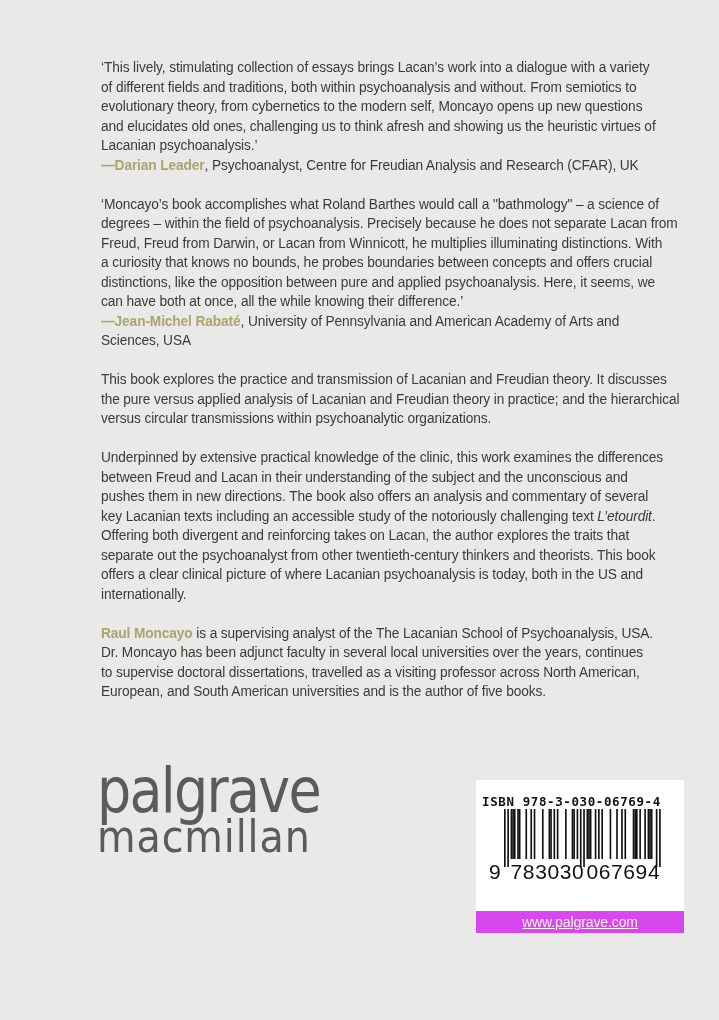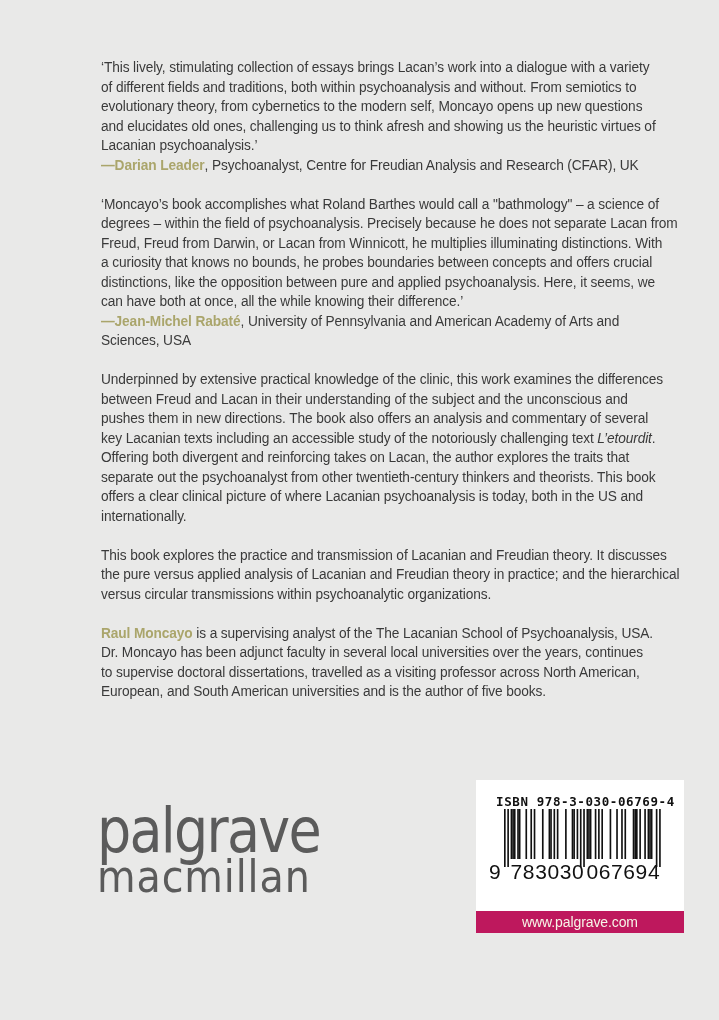--- a/index.html
+++ b/index.html
@@ -38,21 +38,20 @@
     }
     .ital {
       font-style: italic;
     }
     .logo {
       position: absolute;
       left: 97px;
       top: 760px;
       color: #5b5b5b;
       font-family: "DejaVu Sans", sans-serif;
-      margin-top: 40px;
     }
     .logo-top {
       font-size: 62px;
       line-height: 62px;
       letter-spacing: -2px;
       font-weight: normal;
       transform: scaleX(0.87) scaleY(1.0);
       transform-origin: left top;
       white-space: nowrap;
     }
@@ -68,46 +67,47 @@
     .isbn-box {
       position: absolute;
       left: 476px;
       top: 780px;
       width: 208px;
       height: 153px;
       background: #ffffff;
     }
     .isbn-label {
       position: absolute;
-      left: 20px;
+      left: 6px;
       top: 14px;
       font-family: "DejaVu Sans Mono", monospace;
       font-weight: bold;
       font-size: 12.5px;
       letter-spacing: 0.6px;
       color: #111;
       white-space: nowrap;
     }
     .barcode {
       position: absolute;
       left: 10px;
       top: 29px;
     }
     .url-band {
       position: absolute;
       left: 0;
       bottom: 0;
       width: 208px;
       height: 22px;
-      background: #be185d;
+      background: #d946ef;
       color: #f7f5e8;
       font-size: 14px;
       line-height: 22px;
       text-align: center;
       letter-spacing: -0.1px;
+      text-decoration: underline;
     }
   </style>
 </head>
 <body>
 
 <div class="text-block">
 
   <div class="para">
     <div class="line" style="transform: scaleX(0.9797);">‘This lively, stimulating collection of essays brings Lacan’s work into a dialogue with a variety</div>
     <div class="line" style="transform: scaleX(0.9797);">of different fields and traditions, both within psychoanalysis and without. From semiotics to</div>
@@ -122,34 +122,34 @@
     <div class="line" style="transform: scaleX(0.9797);">degrees – within the field of psychoanalysis. Precisely because he does not separate Lacan from</div>
     <div class="line" style="transform: scaleX(0.9797);">Freud, Freud from Darwin, or Lacan from Winnicott, he multiplies illuminating distinctions. With</div>
     <div class="line" style="transform: scaleX(0.9797);">a curiosity that knows no bounds, he probes boundaries between concepts and offers crucial</div>
     <div class="line" style="transform: scaleX(0.9797);">distinctions, like the opposition between pure and applied psychoanalysis. Here, it seems, we</div>
     <div class="line" style="transform: scaleX(0.9797);">can have both at once, all the while knowing their difference.’</div>
     <div class="line" style="transform: scaleX(0.9797);"><span class="name">—Jean-Michel Rabaté</span><span>, University of Pennsylvania and American Academy of Arts and</span></div>
     <div class="line" style="transform: scaleX(0.9797);">Sciences, USA</div>
   </div>
 
   <div class="para">
+    <div class="line" style="transform: scaleX(0.9797);">This book explores the practice and transmission of Lacanian and Freudian theory. It discusses</div>
+    <div class="line" style="transform: scaleX(0.978);">the pure versus applied analysis of Lacanian and Freudian theory in practice; and the hierarchical</div>
+    <div class="line" style="transform: scaleX(0.9797);">versus circular transmissions within psychoanalytic organizations.</div>
+  </div>
+
+  <div class="para">
     <div class="line" style="transform: scaleX(0.9797);">Underpinned by extensive practical knowledge of the clinic, this work examines the differences</div>
     <div class="line" style="transform: scaleX(0.9797);">between Freud and Lacan in their understanding of the subject and the unconscious and</div>
     <div class="line" style="transform: scaleX(0.9797);">pushes them in new directions. The book also offers an analysis and commentary of several</div>
     <div class="line" style="transform: scaleX(0.9797);"><span>key Lacanian texts including an accessible study of the notoriously challenging text </span><span class="ital">L’etourdit</span><span>.</span></div>
     <div class="line" style="transform: scaleX(0.9797);">Offering both divergent and reinforcing takes on Lacan, the author explores the traits that</div>
     <div class="line" style="transform: scaleX(0.9797);">separate out the psychoanalyst from other twentieth-century thinkers and theorists. This book</div>
     <div class="line" style="transform: scaleX(0.9797);">offers a clear clinical picture of where Lacanian psychoanalysis is today, both in the US and</div>
     <div class="line" style="transform: scaleX(0.9797);">internationally.</div>
-  </div>
-
-  <div class="para">
-    <div class="line" style="transform: scaleX(0.9797);">This book explores the practice and transmission of Lacanian and Freudian theory. It discusses</div>
-    <div class="line" style="transform: scaleX(0.978);">the pure versus applied analysis of Lacanian and Freudian theory in practice; and the hierarchical</div>
-    <div class="line" style="transform: scaleX(0.9797);">versus circular transmissions within psychoanalytic organizations.</div>
   </div>
 
   <div class="para">
     <div class="line" style="transform: scaleX(0.9797);"><span class="name">Raul Moncayo</span><span> is a supervising analyst of the The Lacanian School of Psychoanalysis, USA.</span></div>
     <div class="line" style="transform: scaleX(0.9797);">Dr. Moncayo has been adjunct faculty in several local universities over the years, continues</div>
     <div class="line" style="transform: scaleX(0.9797);">to supervise doctoral dissertations, travelled as a visiting professor across North American,</div>
     <div class="line" style="transform: scaleX(0.9797);">European, and South American universities and is the author of five books.</div>
   </div>
 </div>
 

